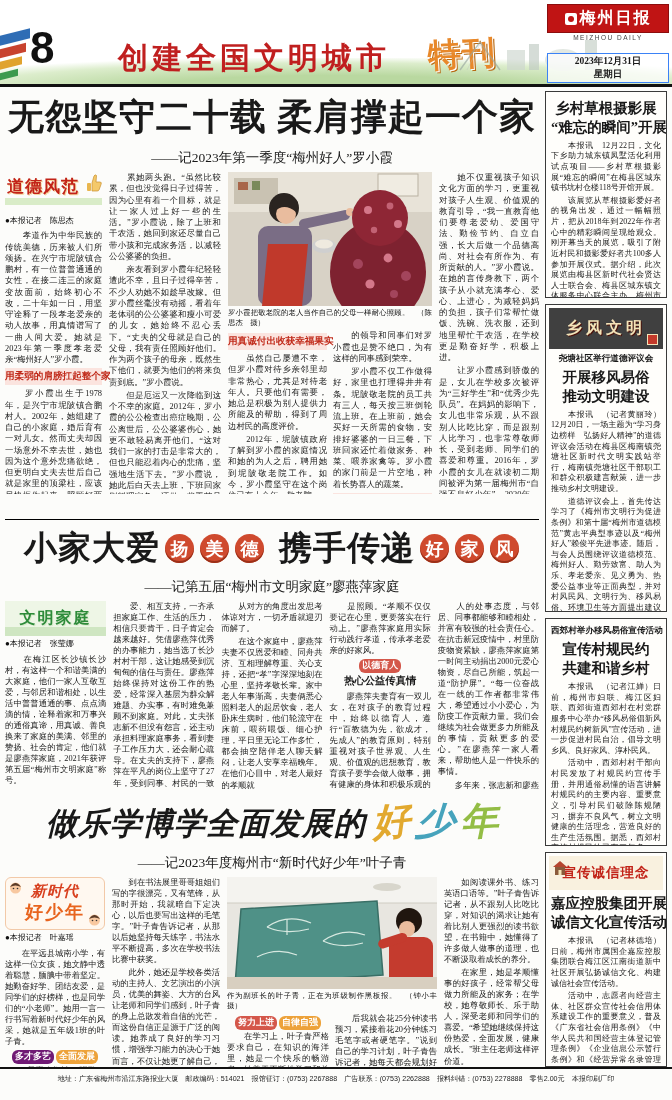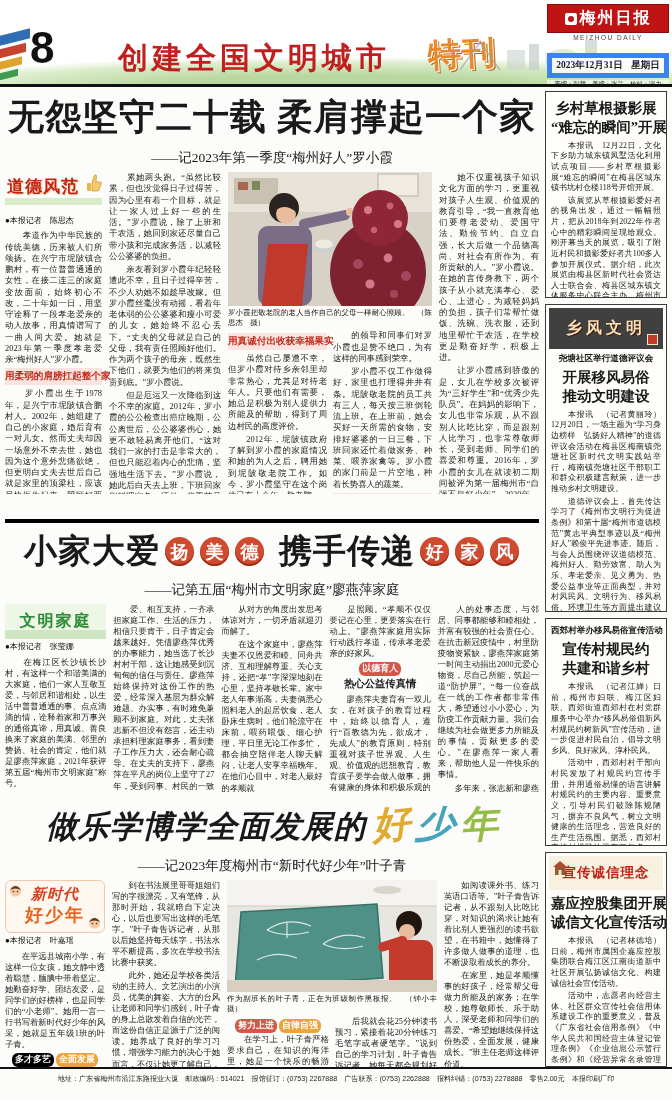--- a/index.html
+++ b/index.html
@@ -23,21 +23,21 @@
         text-shadow:1px 1px 0 #fff,2px 2px 0 #b86a14;font-family:"Liberation Sans",sans-serif;}
   .skyline{position:absolute;left:455px;top:30px;opacity:.65;}
   .masthead{position:absolute;right:3px;top:4px;width:122px;text-align:center;}
   .mast-logo{background:#c01414;color:#fff;font-weight:bold;font-size:16px;letter-spacing:2px;
              padding:3px 2px;display:flex;align-items:center;justify-content:center;gap:3px;
              border:1px solid #8c0d0d;}
   .mark{display:inline-block;width:12px;height:12px;background:#fff;border-radius:2px;position:relative;}
   .mark:after{content:"";position:absolute;left:3px;top:3px;width:6px;height:6px;border-radius:50%;background:#c01414;}
   .mast-en{font:6.5px/1.5 "Liberation Sans",sans-serif;letter-spacing:1.5px;color:#444;}
   .mast-date{font-weight:bold;font-size:9.5px;margin-top:10px;background:rgba(255,255,255,.75);
-             border:5px solid #3b82f6;padding:1px 0;display:flex;justify-content:space-around;}
+             border:1px solid #3b82f6;padding:1px 0;display:flex;justify-content:space-around;flex-direction:column;}
   .mast-credits{font-size:6.3px;color:#222;margin-top:2px;background:rgba(255,255,255,.6);}
   
   .content{display:flex;gap:6px;padding:4px 5px 0;height:986px;box-sizing:border-box;}
   .main{width:534px;display:flex;flex-direction:column;}
   .sidebar{width:122px;display:flex;flex-direction:column;}
   section{overflow:hidden;}
   p{margin:0 0 2px;}
   .jt{text-align:justify;}
   
   .lead{height:428px;}
@@ -50,36 +50,36 @@
   .badge-dd b{color:#c22318;font-size:17px;letter-spacing:1px;font-family:"Liberation Sans",sans-serif;
               text-shadow:1px 1px 0 #f6d7a0;}
   .badge-dd svg{position:absolute;right:0;top:2px;}
   .byline{font-size:8px;margin:1px 0 4px;color:#111;}
   .rsub{color:#c02a1a;background:#fbe4df;font-weight:bold;font-size:9.6px;text-align:center;
         padding:2px 0;margin:3px 0;font-family:"Liberation Sans",sans-serif;white-space:nowrap;}
   .cap{font-size:7.4px;line-height:1.3;margin:2px 0 3px;color:#111;}
   .lmid-cols{display:flex;gap:6px;}
   .lmA{width:99px;}.lmB{flex:1;}
   
-  .family{height:272px;border-top:4px solid #000000;}
+  .family{height:272px;border-top:1px solid #000000;}
   .fam-hl{display:flex;justify-content:center;align-items:center;gap:4px;margin:6px 0 0;}
   .fam-hl .ht{font-size:33px;font-weight:900;letter-spacing:1px;white-space:nowrap;}
   .circ{width:29px;height:29px;border-radius:50%;background:#cf4a2e;color:#fff;display:inline-flex;
         align-items:center;justify-content:center;font-size:18px;font-weight:bold;margin:0 1px;
         box-shadow:inset 0 -2px 0 #9c3018;}
   .fam-body{display:flex;gap:7px;height:188px;overflow:hidden;font-size:8.3px;line-height:1.33;}
   .fc{flex:1;}
   .badge-fam{text-align:center;padding:6px 0 8px;margin-bottom:3px;
              background:linear-gradient(to top,#cfe6c2 0 9px,#eef6e6 9px);}
   .badge-fam b{color:#2e8b3a;font-size:16px;letter-spacing:2px;font-family:"Liberation Sans",sans-serif;
                text-shadow:1px 1px 0 #d8eccb;}
   .tagline{text-align:center;margin:3px 0 1px;white-space:nowrap;}
   .tag{display:inline-block;color:#fff;padding:1px 3px;font-size:9px;font-weight:bold;margin:0 1px;
        font-family:"Liberation Sans",sans-serif;border-radius:6px;}
-  .t-red{background:#d4574a;} .t-blue{background:#000000;text-align:right;} .t-orange{background:#eda23a;}
+  .t-red{background:#d4574a;} .t-blue{background:#701a75;text-align:right;} .t-orange{background:#eda23a;}
   .bsub{font-weight:bold;font-size:10.3px;text-align:center;margin:1px 0 3px;white-space:nowrap;}
   
   .youth{height:276px;}
   .yo-hl{display:flex;justify-content:center;align-items:baseline;gap:6px;margin:4px 0 0;font-style:italic;}
   .yo-hl .ht{font-size:31px;font-weight:900;letter-spacing:1px;white-space:nowrap;}
   .yc{font-size:38px;font-weight:900;font-family:"Liberation Sans",sans-serif;display:inline-block;}
   .yc1{color:#e2a92f;transform:rotate(-6deg);}
   .yc2{color:#46a3bc;transform:rotate(4deg);}
   .yc3{color:#93bd45;transform:rotate(-3deg);}
   .yo-body{display:flex;gap:7px;height:194px;overflow:hidden;font-size:8.3px;line-height:1.33;}

